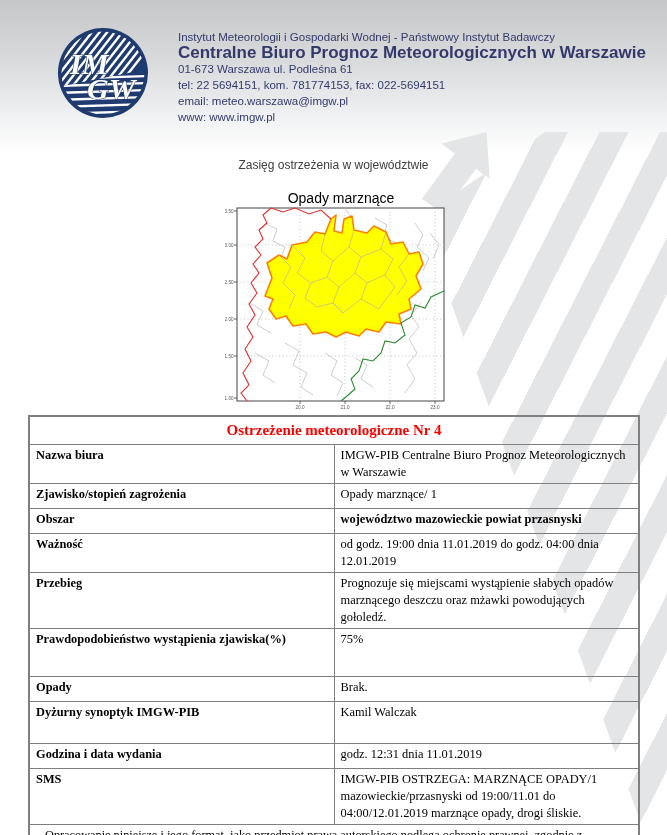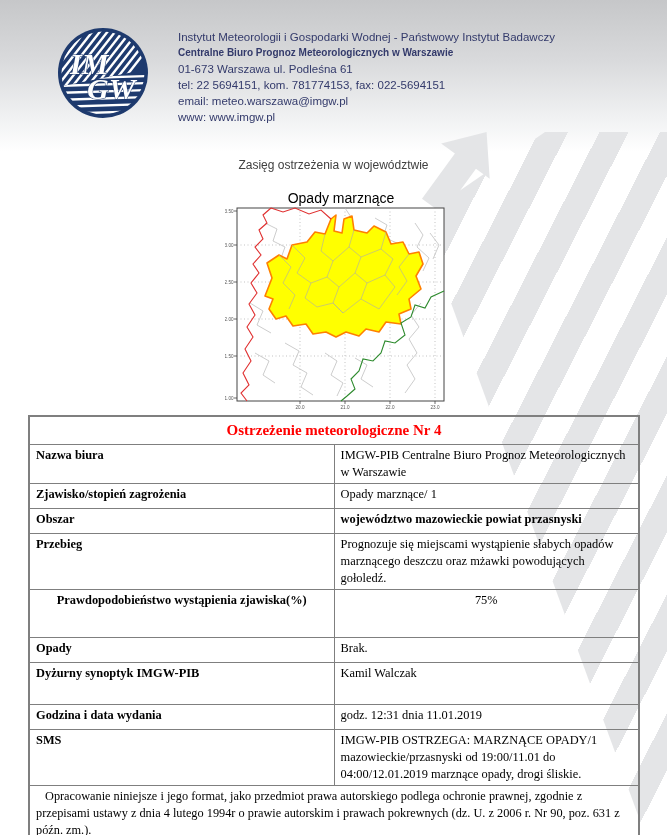--- a/index.html
+++ b/index.html
@@ -10,21 +10,21 @@
            background:linear-gradient(#c6c7c9 0%,#d9dadc 40%,#f2f3f4 80%,#ffffff 100%);}
   
   #stripes{position:absolute;left:0;top:0;width:667px;height:835px;
            background:repeating-linear-gradient(117deg,#e4e5e7 0 26px,rgba(255,255,255,0) 26px 54px);
            clip-path:polygon(420px 218px,545px 132px,667px 132px,667px 826px,642px 826px);}
   #arrowmark{position:absolute;left:408px;top:118px;width:110px;height:110px;}
 
   
   #hdr-text{position:absolute;right:19px;top:29px;width:470px;
             color:#333a6b;font-size:11.5px;line-height:16px;z-index:2;}
-  #hdr-text .b{font-weight:bold;font-size:10px;}
+  #hdr-text .b{font-weight:bold;font-size:17px;}
   #logo{position:absolute;left:57px;top:27px;z-index:2;}
 
   
   #caption{position:absolute;left:0;top:158px;width:667px;text-align:center;
            color:#404040;font-size:12px;z-index:2;}
   #map-title{position:absolute;left:225px;top:190px;width:232px;text-align:center;
              color:#000;font-size:14px;z-index:2;}
   #mapwrap{position:absolute;left:225px;top:203px;z-index:2;}
 
   
@@ -33,21 +33,21 @@
              font-family:"Liberation Serif",serif;font-size:12.4px;color:#000;
              border:2px solid #7f7f7f;background:transparent;}
   table.warn td{border:1px solid #7f7f7f;padding:2px 6px 2px 6px;vertical-align:top;
                 line-height:17px;box-sizing:border-box;}
   td.lbl{font-weight:bold;width:164px;}
   td.val{width:448px;}
   tr.title-row td{border:1px solid #7f7f7f;text-align:center;font-weight:bold;
                   font-size:15px;height:28px;vertical-align:middle;}
   tr.h25 td{height:25px;}
   tr.h42 td{height:42px;}
-  tr.h48 td{height:48px;text-align:center;}
+  tr.h48 td{height:48px;}
   tr.h60 td{height:60px;}
   td.bold-val{font-weight:bold;}
   td.footer-cell{font-size:12.3px;line-height:14.6px;padding:4px 6px;}
   td.footer-cell p{margin:0;text-indent:9px;}
 </style>
 </head>
 <body>
 
 <div id="page">
 
@@ -210,20 +210,24 @@
         <td class="val">IMGW-PIB Centralne Biuro Prognoz Meteorologicznych w Warszawie</td>
       </tr>
       <tr class="h25">
         <td class="lbl">Zjawisko/stopień zagrożenia</td>
         <td class="val">Opady marznące/ 1</td>
       </tr>
       <tr class="h25">
         <td class="lbl">Obszar</td>
         <td class="val bold-val">województwo mazowieckie powiat przasnyski</td>
       </tr>
+      <tr class="h25">
+        <td class="lbl">Ważność</td>
+        <td class="val">od godz. 19:00 dnia 11.01.2019 do godz. 04:00 dnia 12.01.2019</td>
+      </tr>
       <tr class="h42">
         <td class="lbl">Przebieg</td>
         <td class="val">Prognozuje się miejscami wystąpienie słabych opadów marznącego deszczu oraz mżawki powodujących gołoledź.</td>
       </tr>
       <tr class="h48">
         <td class="lbl">Prawdopodobieństwo wystąpienia zjawiska(%)</td>
         <td class="val">75%</td>
       </tr>
       <tr class="h25">
         <td class="lbl">Opady</td>

